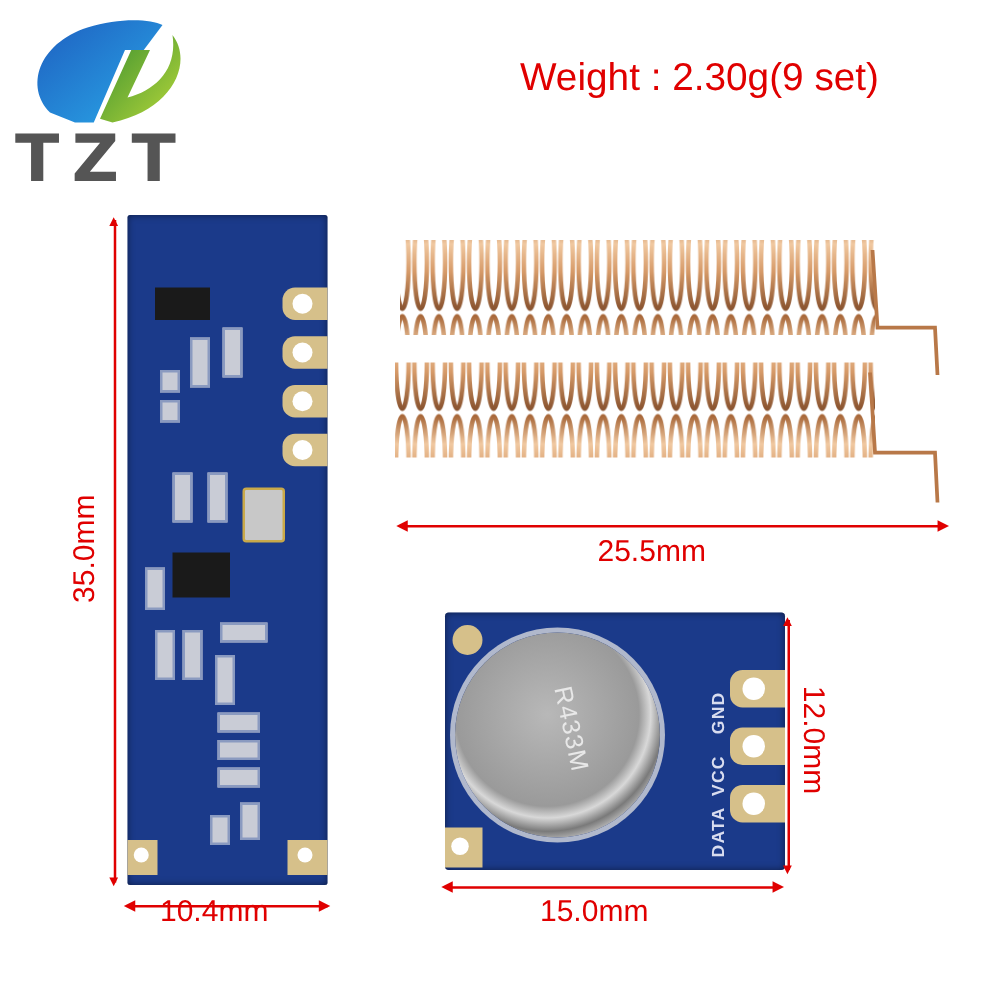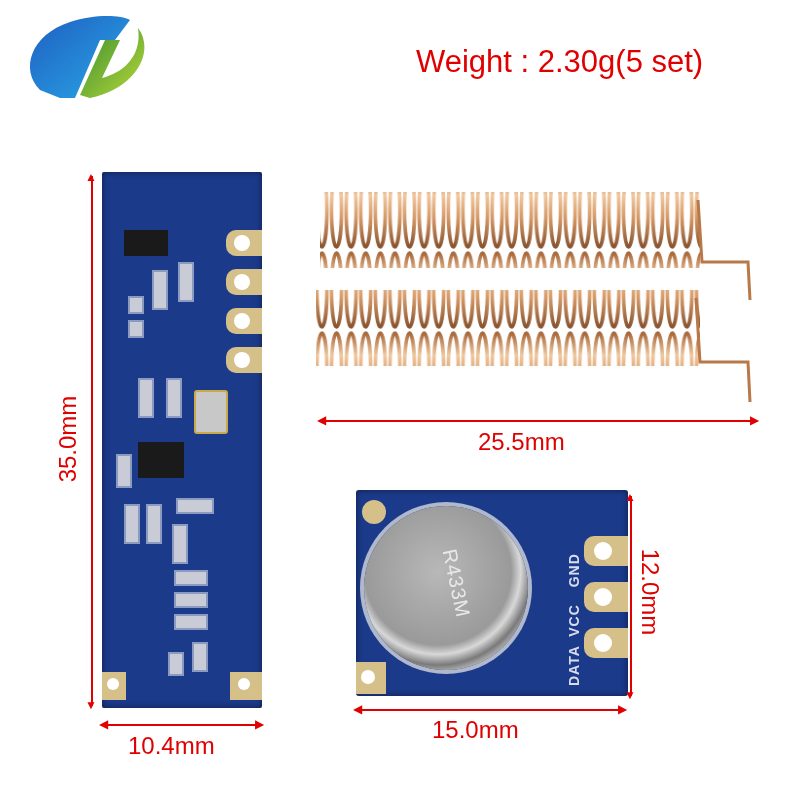--- a/index.html
+++ b/index.html
@@ -28,23 +28,24 @@
           <stop offset="1" stop-color="#2aa8e8"></stop>
         </linearGradient>
       <linearGradient id="gg" x1="0" y1="0" x2="1" y2="1">
           <stop offset="0" stop-color="#3a8f30"></stop>
           <stop offset="1" stop-color="#b8d83a"></stop>
         </linearGradient>
     </defs>
     <path d="M30 80 C10 60 20 25 60 12 C85 4 110 5 120 10 L105 30 L90 30 L65 88 L50 88 Z" fill="url(#gb)"></path>
     <path d="M70 85 L95 30 L110 30 L92 68 C115 62 132 45 128 18 C145 40 128 78 80 88 Z" fill="url(#gg)"></path>
   </svg>
+  <div class="abs" style="left:2px;top:88px;font-size:52px;font-weight:bold;color:#555;letter-spacing:10px;font-family:'DejaVu Sans',sans-serif;">TZT</div>
 </div>
 
-<div class="abs weight">Weight : 2.30g(5 set)</div>
+<div class="abs weight">Weight : 2.30g(9 set)</div>
 
 <div class="abs" style="left:102px;top:172px;width:163px;height:538px;">
   <div class="abs pcb" style="left:0;top:0;width:160px;height:536px;border-radius:2px;"></div>
 
   <div class="abs pad" style="left:124px;top:58px;width:36px;height:26px;"></div>
   <div class="abs hole" style="left:132px;top:63px;width:16px;height:16px;"></div>
   <div class="abs pad" style="left:124px;top:97px;width:36px;height:26px;"></div>
   <div class="abs hole" style="left:132px;top:102px;width:16px;height:16px;"></div>
   <div class="abs pad" style="left:124px;top:136px;width:36px;height:26px;"></div>
   <div class="abs hole" style="left:132px;top:141px;width:16px;height:16px;"></div>
@@ -78,21 +79,21 @@
 </div>
 
 <div class="abs dimline" style="left:91px;top:176px;width:2px;height:530px;"></div>
 <div class="abs red" style="left:85px;top:170px;font-size:12px;">▲</div>
 <div class="abs red" style="left:85px;top:698px;font-size:12px;">▼</div>
 <div class="abs lbl vlbl" style="left:18px;top:425px;width:100px;text-align:center;">35.0mm</div>
 
 <div class="abs dimline" style="left:104px;top:724px;width:158px;height:2px;"></div>
 <div class="abs red" style="left:99px;top:717px;font-size:12px;">◀</div>
 <div class="abs red" style="left:255px;top:717px;font-size:12px;">▶</div>
-<div class="abs lbl" style="left:128px;top:732px;">10.4mm</div>
+<div class="abs lbl" style="left:128px;top:716px;">10.4mm</div>
 
 <svg class="abs" width="480" height="250" viewBox="0 0 480 250" style="left:300px;top:170px;">
   <defs>
     <linearGradient id="cop" x1="0" y1="0" x2="0" y2="1">
       <stop offset="0" stop-color="#a8683a"></stop>
         <stop offset=".3" stop-color="#f0c8a0"></stop>
         <stop offset=".6" stop-color="#d69a68"></stop>
         <stop offset="1" stop-color="#8a5430"></stop>
     </linearGradient>
     <pattern id="coilA" x="0" y="0" width="14.6" height="80" patternUnits="userSpaceOnUse">

